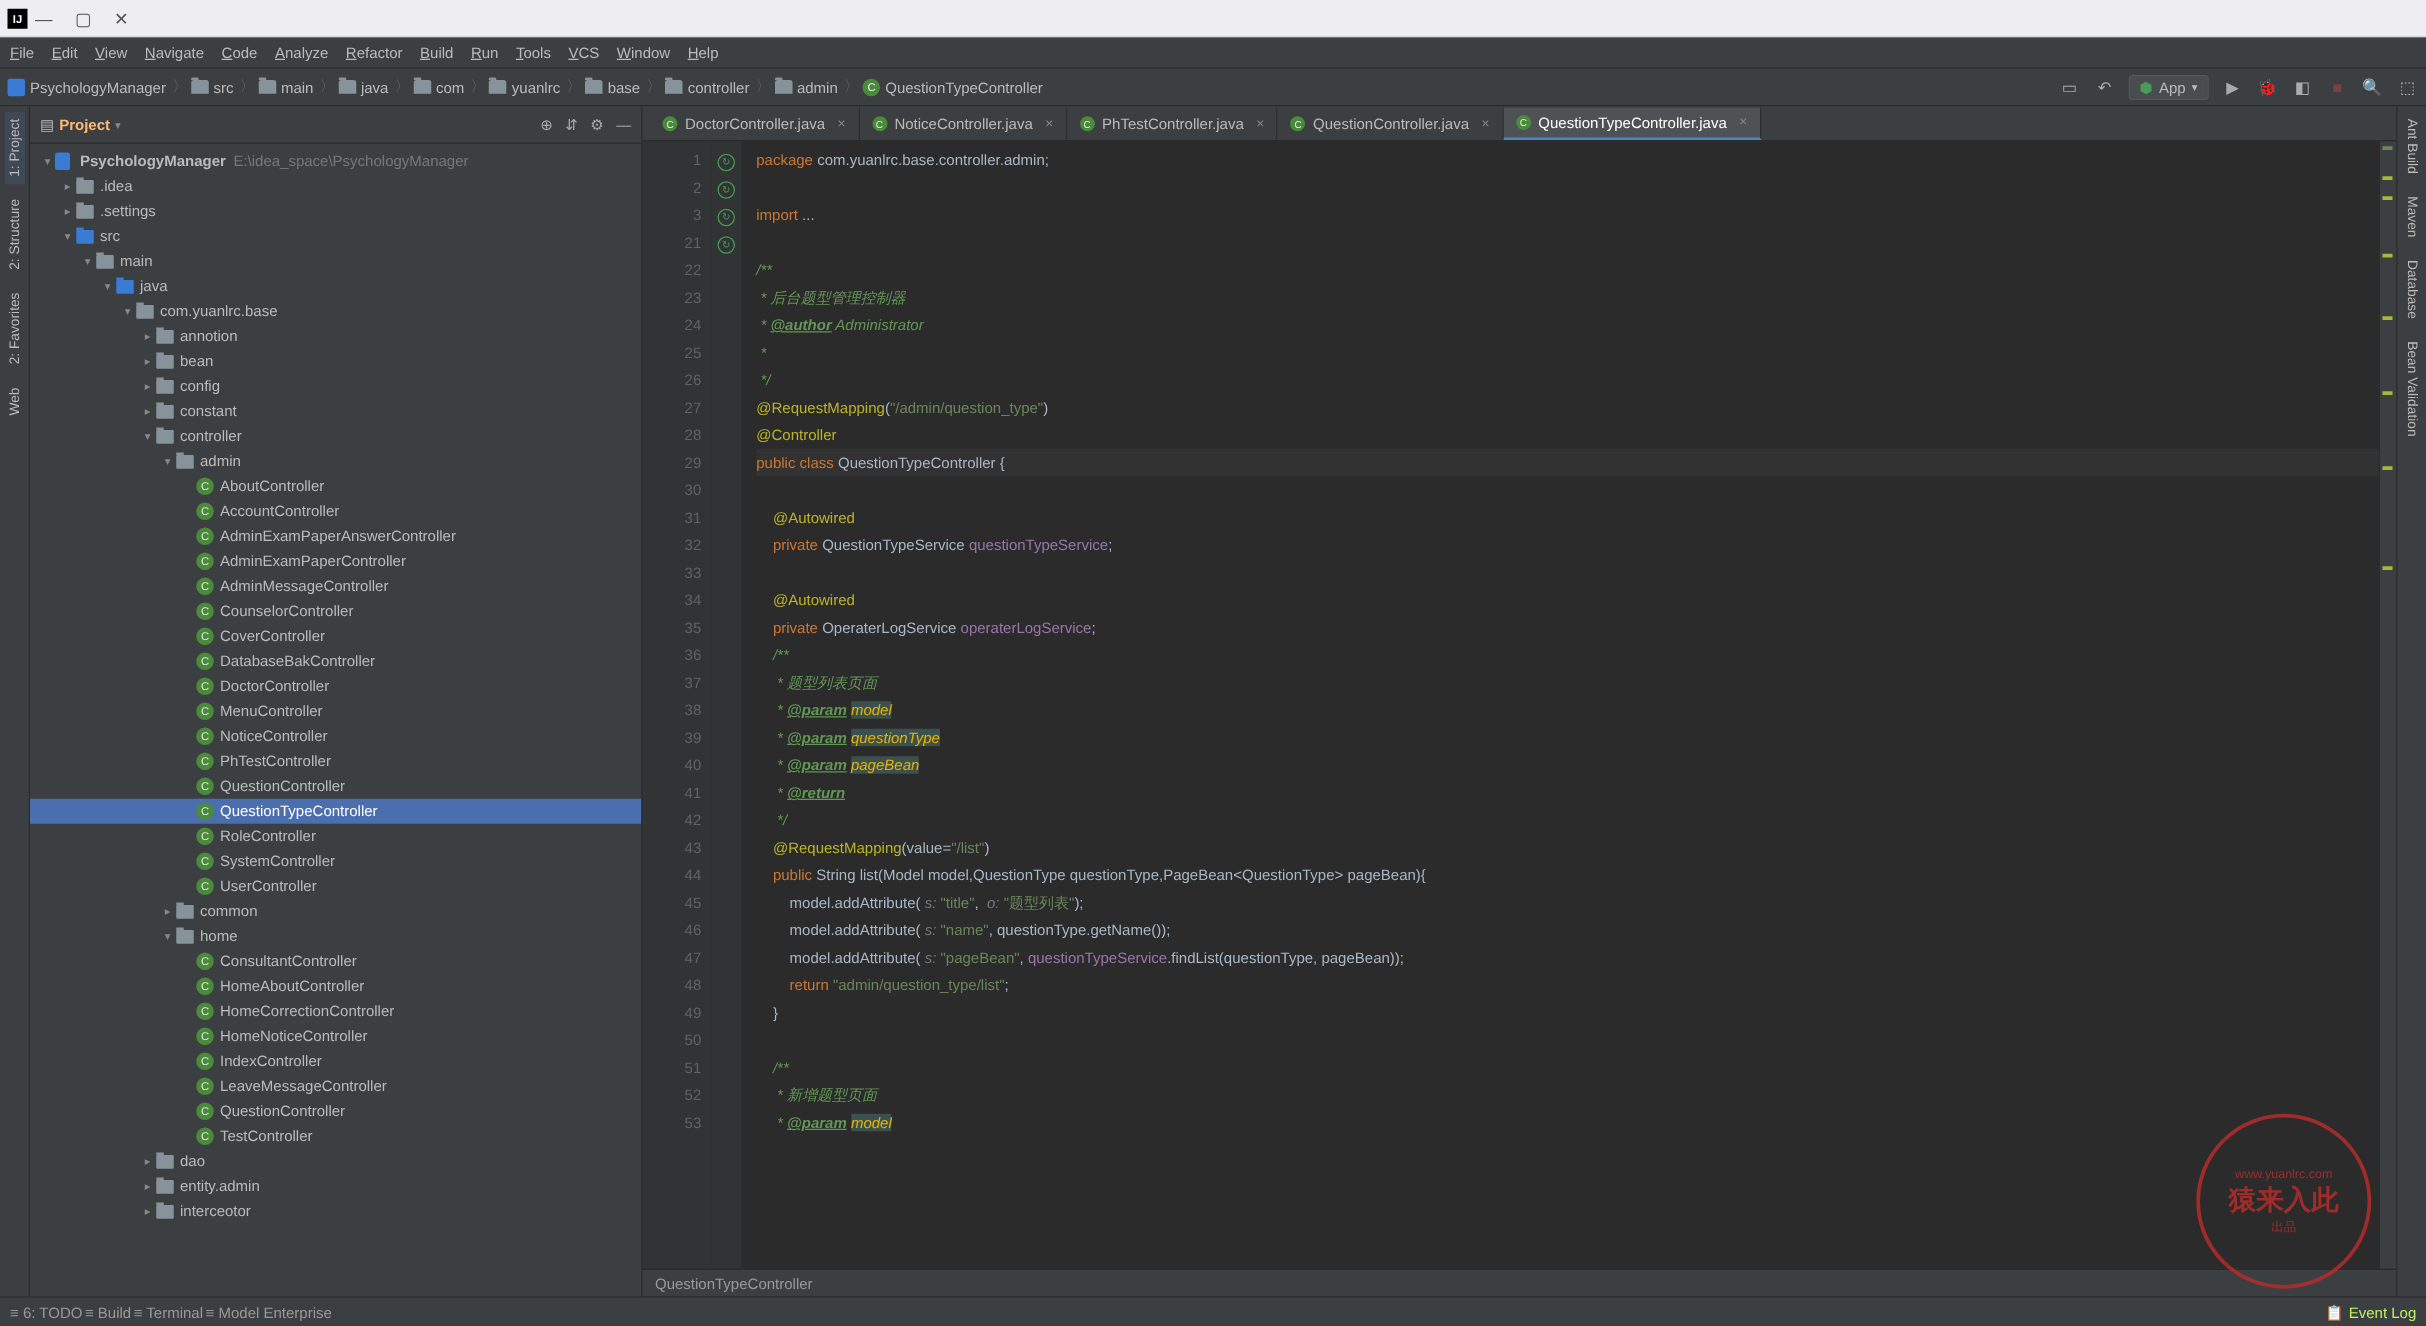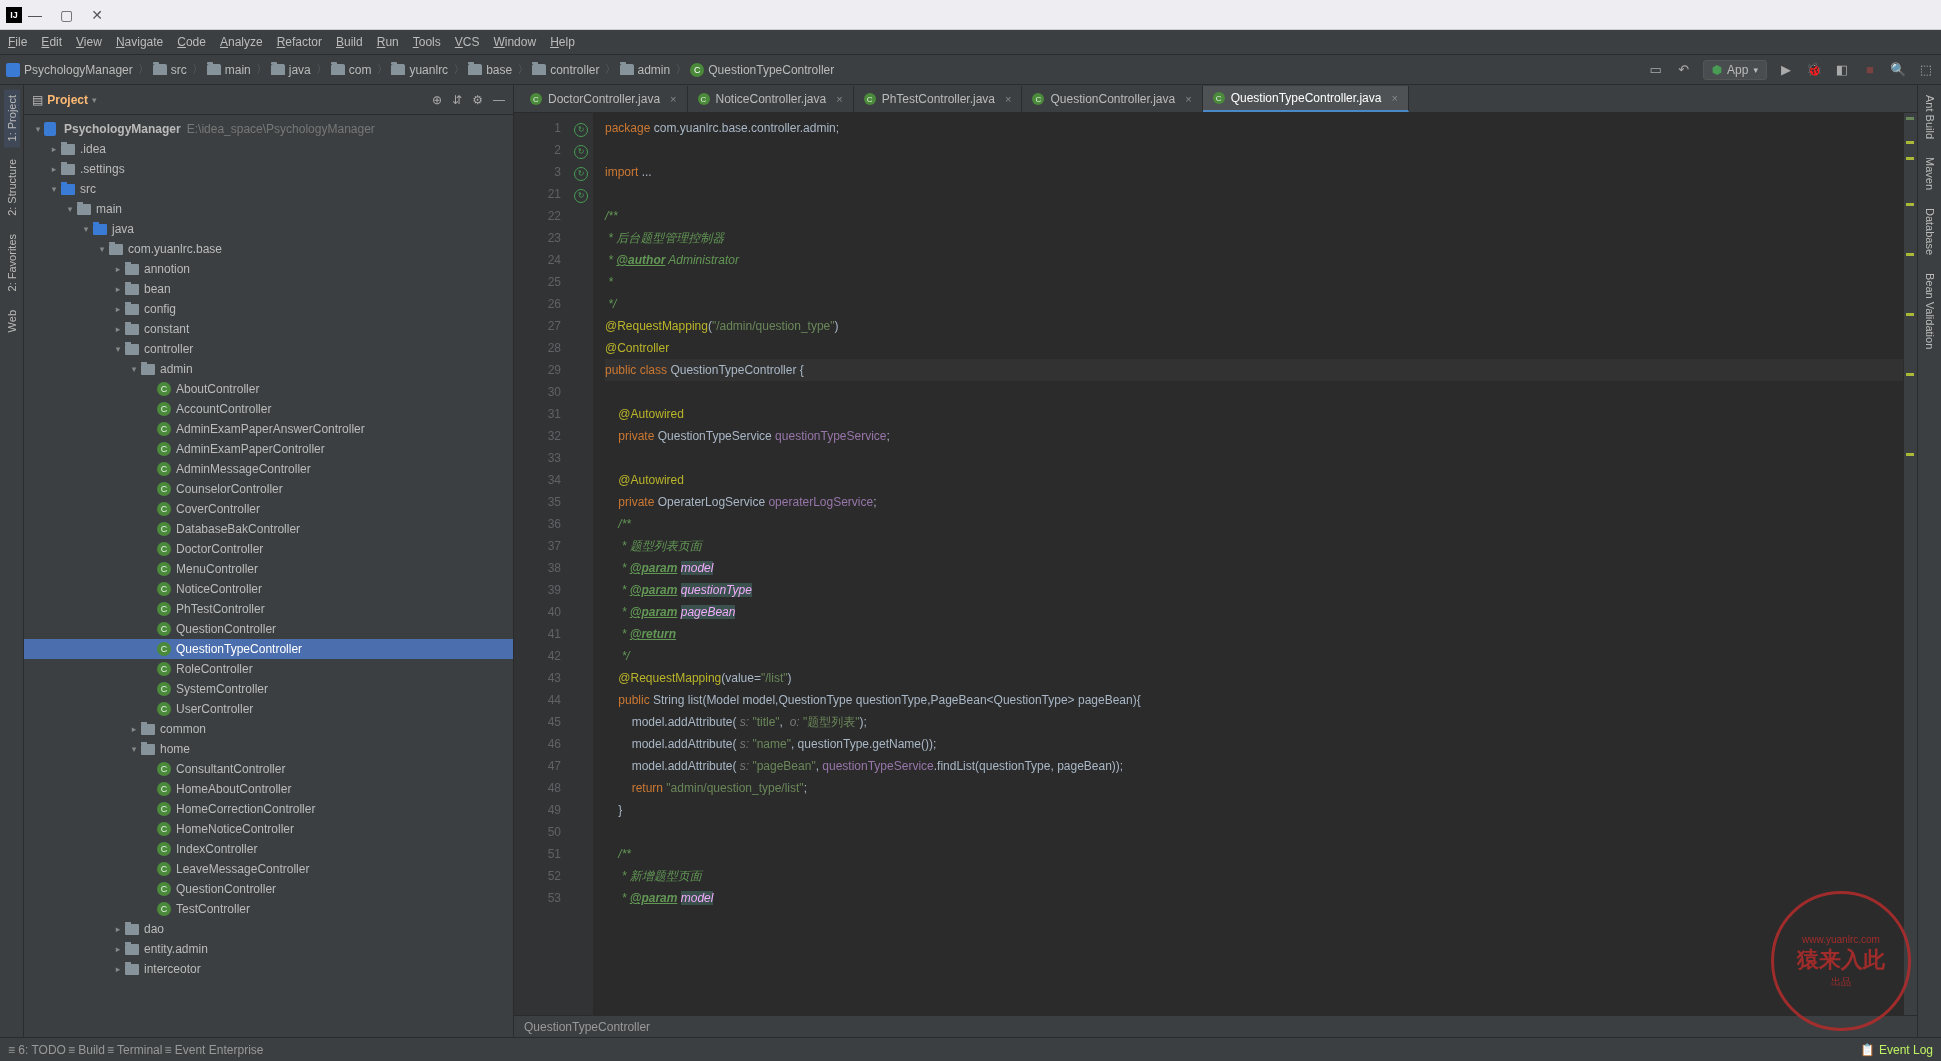--- a/index.html
+++ b/index.html
@@ -53,34 +53,34 @@
 .ed-tab .tab-close{color:#888;font-size:11px;margin-left:4px}
 .editor-body{flex:1;display:flex;overflow:hidden;position:relative}
 .gutter-num{width:55px;background:#313335;text-align:right;padding:4px 8px 4px 0;color:#606366;font-family:Consolas,monospace;font-size:13px;line-height:22px}
 .gutter-icons{width:24px;background:#313335;padding-top:4px;font-size:11px;line-height:22px;text-align:center}
 .code{flex:1;padding:4px 0 4px 12px;font-family:Consolas,monospace;font-size:13px;line-height:22px;color:#a9b7c6;white-space:pre;overflow:hidden}
 .kw{color:#cc7832}
 .str{color:#6a8759}
 .ann{color:#bbb529}
 .cmt-doc{color:#629755;font-style:italic}
 .tag{color:#629755;font-style:italic;font-weight:bold;text-decoration:underline}
-.param-hl{background:#3b514d;color:#f0abfc;font-style:italic}
+.param-hl{background:#3b514d;color:#eab308;font-style:italic}
 .fld{color:#9876aa}
 .hint{color:#787878;font-style:italic}
 .cls-name{color:#a9b7c6}
 .curline{background:#323232}
 .right-marks{width:14px;background:#3c3f41;border-left:1px solid #2b2b2b;position:relative}
 .right-marks .mark{position:absolute;left:2px;width:8px;height:3px;background:#a9b837}
 .breadcrumb-bottom{height:22px;background:#3c3f41;border-top:1px solid #2b2b2b;display:flex;align-items:center;padding-left:10px;color:#999;font-size:12px}
 .statusbar{height:24px;background:#3c3f41;border-top:1px solid #2b2b2b;display:flex;align-items:center;padding:0 8px;color:#999;font-size:11px}
 .sb-tabs{display:flex;gap:2px}
 .sb-tab{display:flex;align-items:center;gap:4px}
 .sb-right{margin-left:auto;display:flex;gap:14px;align-items:center}
 .event-log{color:#bef264}
-.watermark{position:absolute;right:30px;bottom:30px;width:140px;height:140px;border:3px solid #b52c2c;border-radius:50%;display:flex;align-items:center;justify-content:center;flex-direction:column;pointer-events:none;opacity:.85}
+.watermark{position:absolute;right:44px;bottom:30px;width:140px;height:140px;border:3px solid #b52c2c;border-radius:50%;display:flex;align-items:center;justify-content:center;flex-direction:column;pointer-events:none;opacity:.85}
 .watermark .inner{font-size:22px;color:#b52c2c;font-weight:bold;font-family:"SimSun",serif}
 .watermark .sub{font-size:10px;color:#b52c2c}
 .recycle{width:14px;height:14px;border:1.5px solid #499c54;border-radius:50%;display:inline-flex;align-items:center;justify-content:center;color:#499c54;font-size:8px}
 </style>
 </head>
 <body>
 
 <div class="titlebar">
   <div class="ij-icon">IJ</div>
   <div class="win-controls">
@@ -629,21 +629,21 @@
       <div class="gutter-rtab">Database</div>
       <div class="gutter-rtab">Bean Validation</div>
     </div>
 </div>
 
 <div class="statusbar">
   <div class="sb-tabs" id="bottom-tabs">
       <span class="sb-tab">≡ 6: TODO</span>
       <span class="sb-tab">≡ Build</span>
       <span class="sb-tab">≡ Terminal</span>
-      <span class="sb-tab">≡ Event Enterprise</span>
+      <span class="sb-tab">≡ Model Enterprise</span>
     </div>
   <div class="sb-right">
     <span class="event-log">📋 <span>Event Log</span></span>
   </div>
 </div>
 
 <div class="watermark">
   <div class="sub">www.yuanlrc.com</div>
   <div class="inner">猿来入此</div>
   <div class="sub">出品</div>

